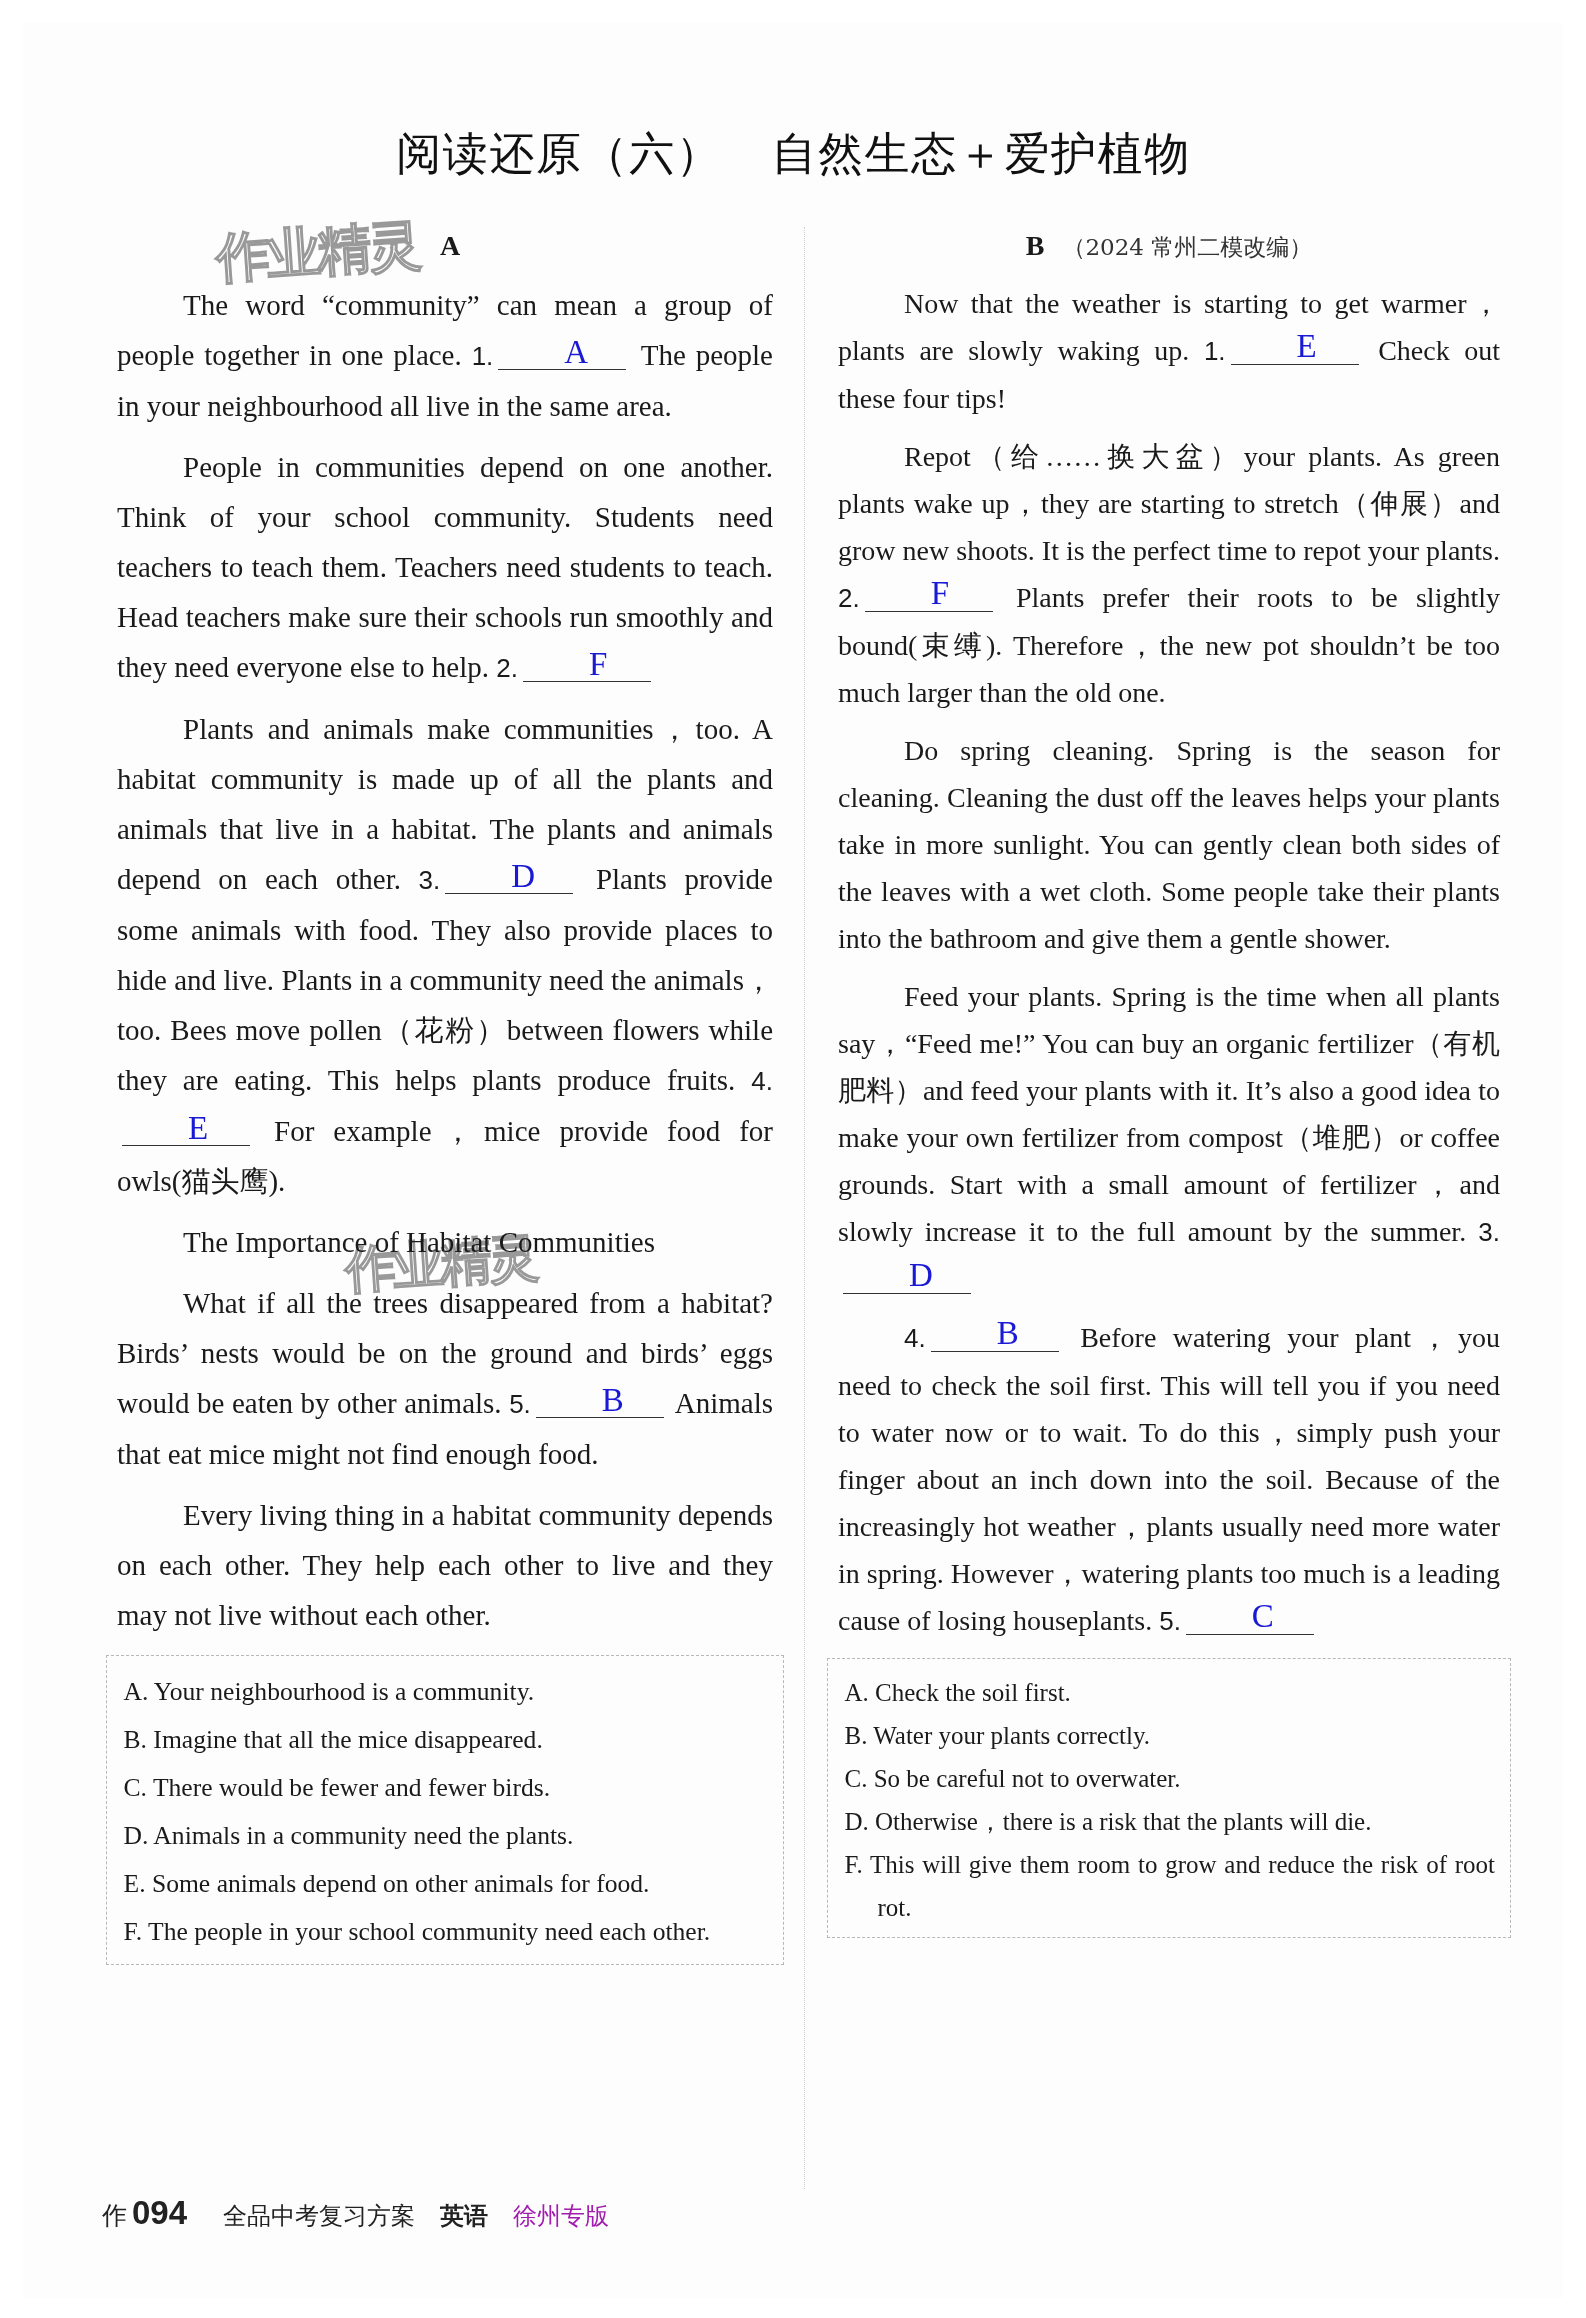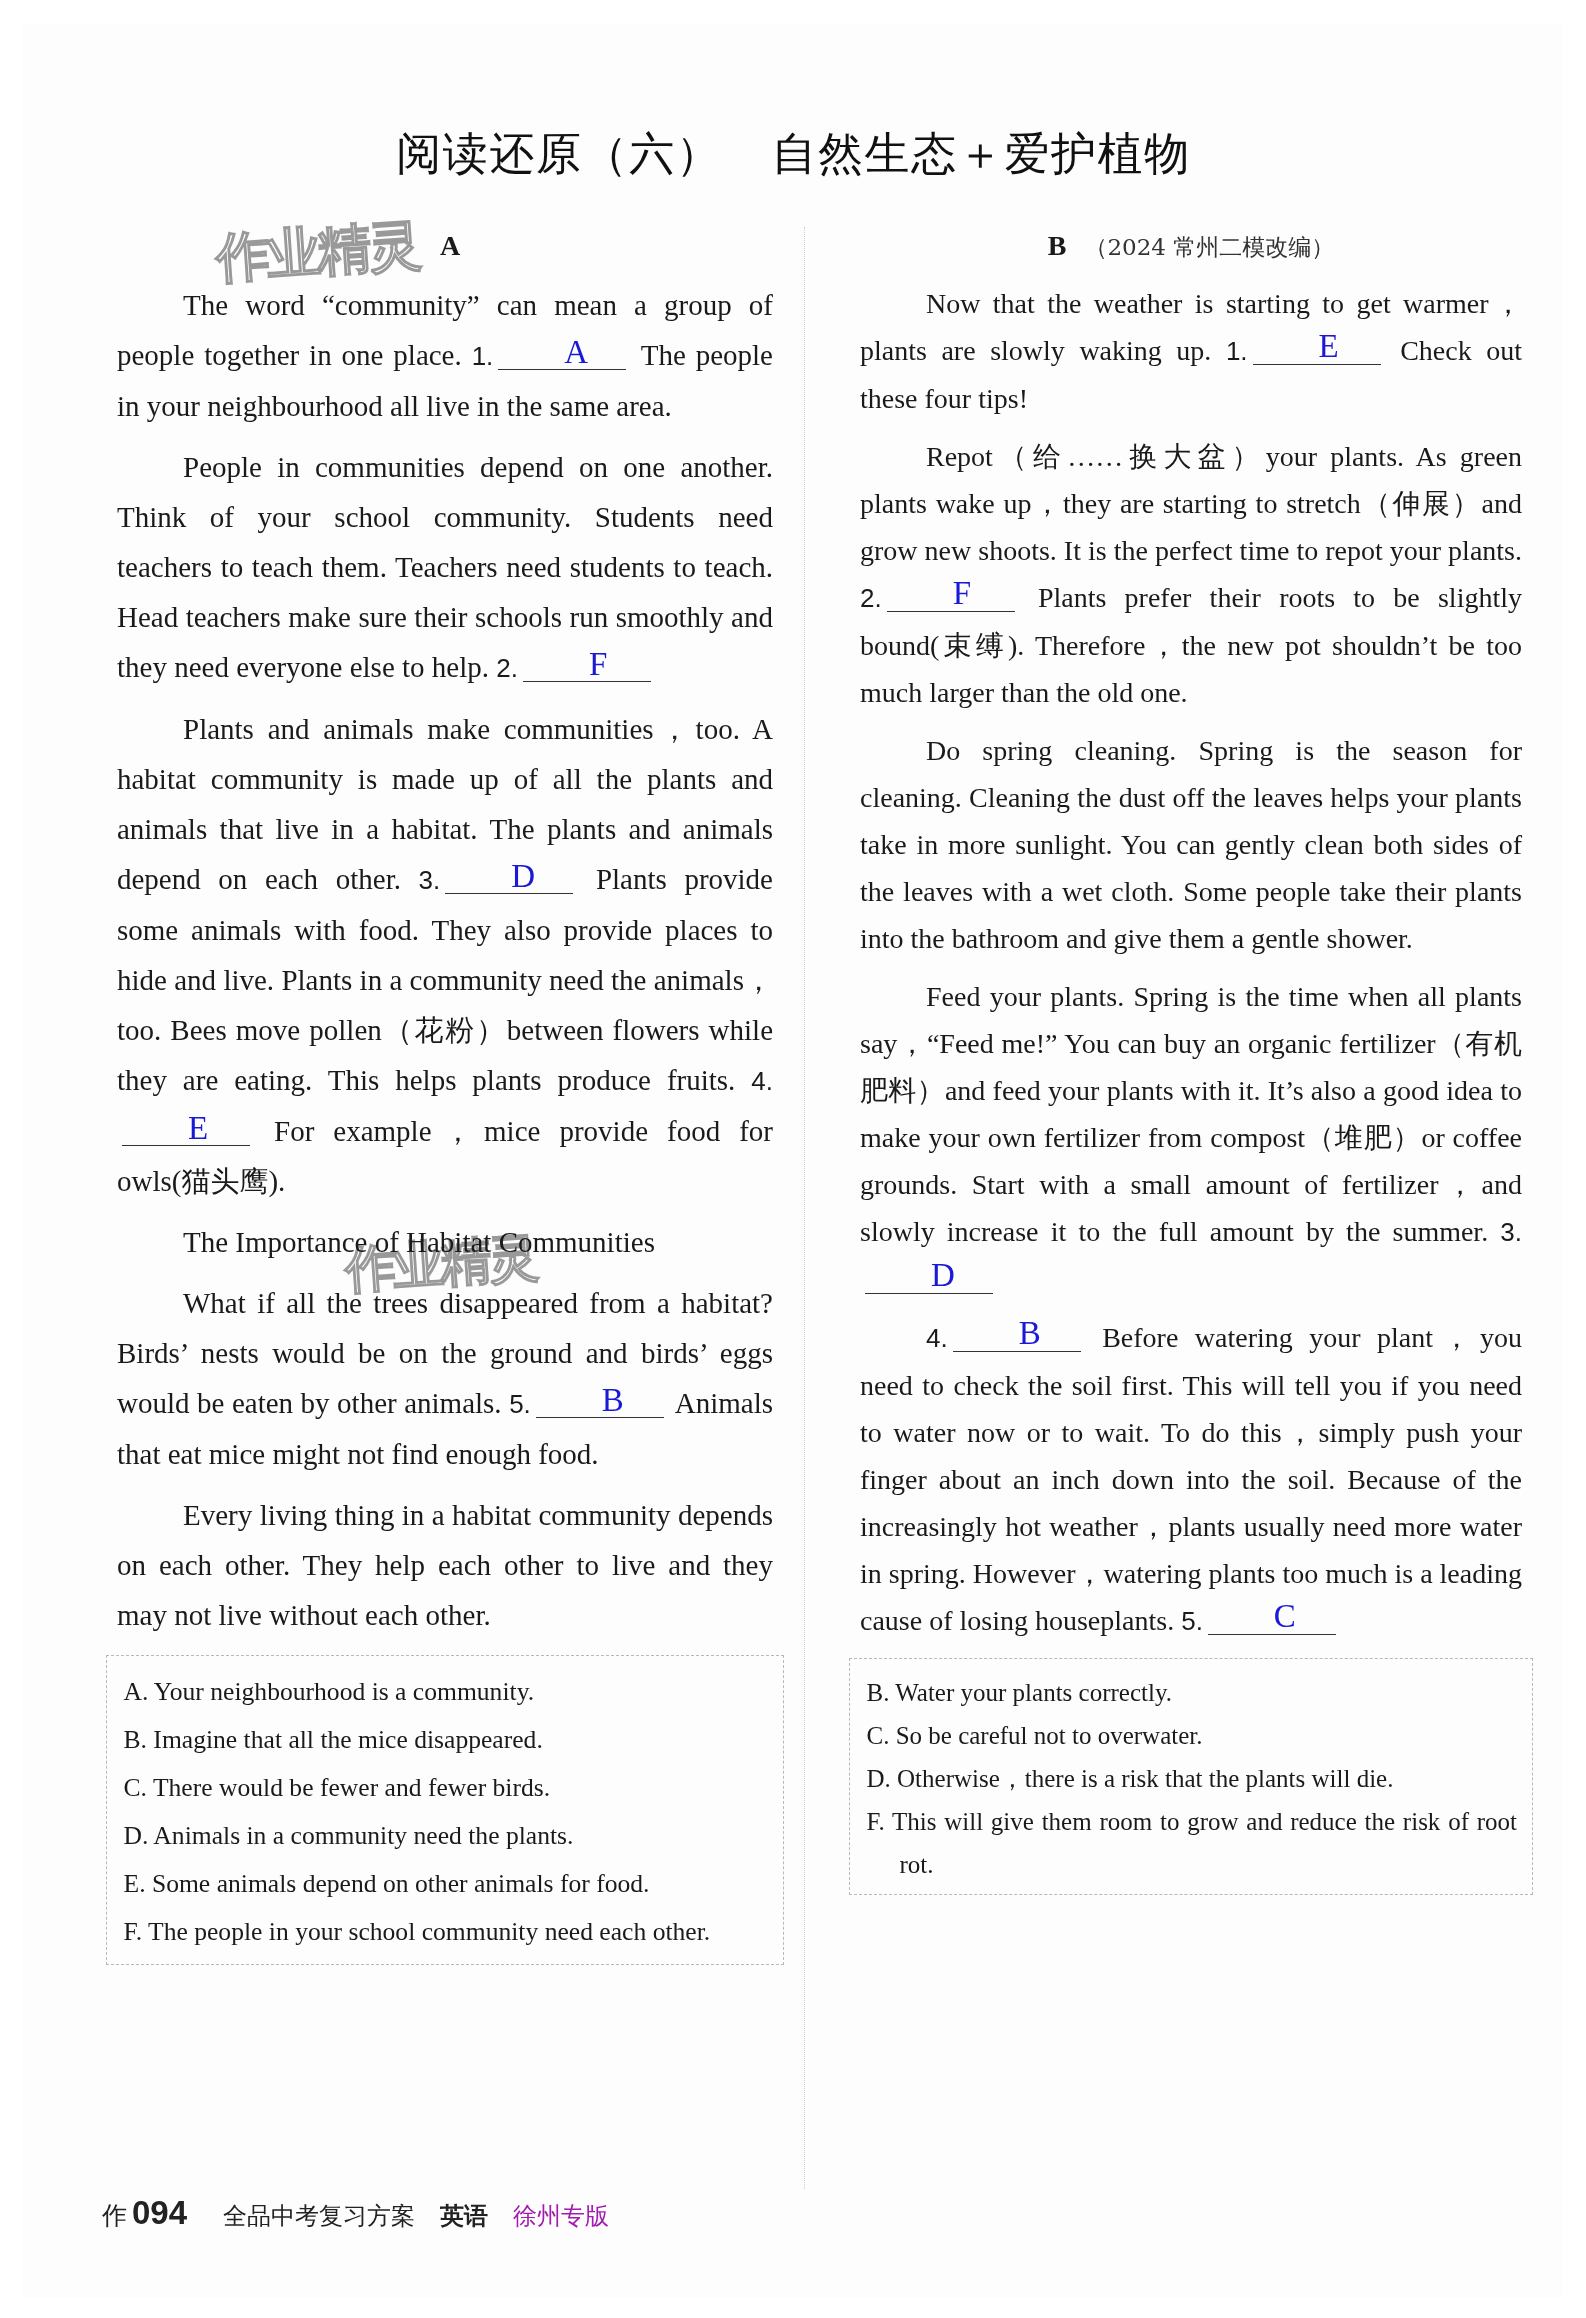--- a/index.html
+++ b/index.html
@@ -19,21 +19,21 @@
     position: absolute; left: 0; top: 124px; width: 1587px; text-align: center;
     font-family: "DejaVu Sans", "Liberation Sans", sans-serif;
     font-size: 45px; letter-spacing: 1.6px; color: #111;
   }
   .title .t-main { font-weight: normal; }
   .title .t-gap { display: inline-block; width: 49px; }
   .title .t-sub { font-weight: normal; }
 
   .col { position: absolute; top: 223px; font-size: 29px; }
   .col.left { left: 106px; width: 678px; }
-  .col.right { left: 849px; width: 684px; font-size: 28px; }
+  .col.right { left: 827px; width: 684px; font-size: 28px; }
   .divider {
     position: absolute; left: 804px; top: 227px; width: 0; height: 1962px;
     border-left: 1.6px dotted #cfcfcf;
   }
 
   .sec-head { text-align: center; font-weight: bold; font-size: 28px; height: 46px; line-height: 46px; position: relative; }
   .col.left .sec-head { text-align: left; padding-left: 334px; }
   .sec-source { font-weight: normal; font-size: 23px; color: #333; margin-left: 18px; font-family: "DejaVu Serif", serif; }
 
   .watermark {
@@ -114,20 +114,21 @@
     <span>B</span><span class="sec-source">（2024 常州二模改编）</span>
   </div>
   <div id="pb-body">
       <p class="para indent"><span>Now that the weather is starting to get warmer， plants are slowly waking up. </span><span class="num">1.</span><span class="blank"><span class="ans">E</span></span><span> Check out these four tips!</span></p>
       <p class="para indent"><span>Repot（给……换大盆）your plants. As green plants wake up，they are starting to stretch（伸展）and grow new shoots. It is the perfect time to repot your plants. </span><span class="num">2.</span><span class="blank"><span class="ans">F</span></span><span> Plants prefer their roots to be slightly bound(束缚). Therefore，the new pot shouldn’t be too much larger than the old one.</span></p>
       <p class="para indent"><span>Do spring cleaning. Spring is the season for cleaning. Cleaning the dust off the leaves helps your plants take in more sunlight. You can gently clean both sides of the leaves with a wet cloth. Some people take their plants into the bathroom and give them a gentle shower.</span></p>
       <p class="para indent"><span>Feed your plants. Spring is the time when all plants say，“Feed me!” You can buy an organic fertilizer（有机肥料）and feed your plants with it. It’s also a good idea to make your own fertilizer from compost（堆肥）or coffee grounds. Start with a small amount of fertilizer，and slowly increase it to the full amount by the summer. </span><span class="num">3.</span><span class="blank"><span class="ans">D</span></span></p>
       <p class="para indent"><span class="num">4.</span><span class="blank"><span class="ans">B</span></span><span> Before watering your plant，you need to check the soil first. This will tell you if you need to water now or to wait. To do this，simply push your finger about an inch down into the soil. Because of the increasingly hot weather，plants usually need more water in spring. However，watering plants too much is a leading cause of losing houseplants. </span><span class="num">5.</span><span class="blank"><span class="ans">C</span></span></p>
     </div>
   <div class="options" id="pb-options">
+      <div class="opt">A. Check the soil first.</div>
       <div class="opt">B. Water your plants correctly.</div>
       <div class="opt">C. So be careful not to overwater.</div>
       <div class="opt">D. Otherwise，there is a risk that the plants will die.</div>
       <div class="opt">F. This will give them room to grow and reduce the risk of root rot.</div>
     </div>
 </section>
 
 <div class="footer">
   <span class="pg-prefix">作</span>
   <span class="pg-num">094</span>

